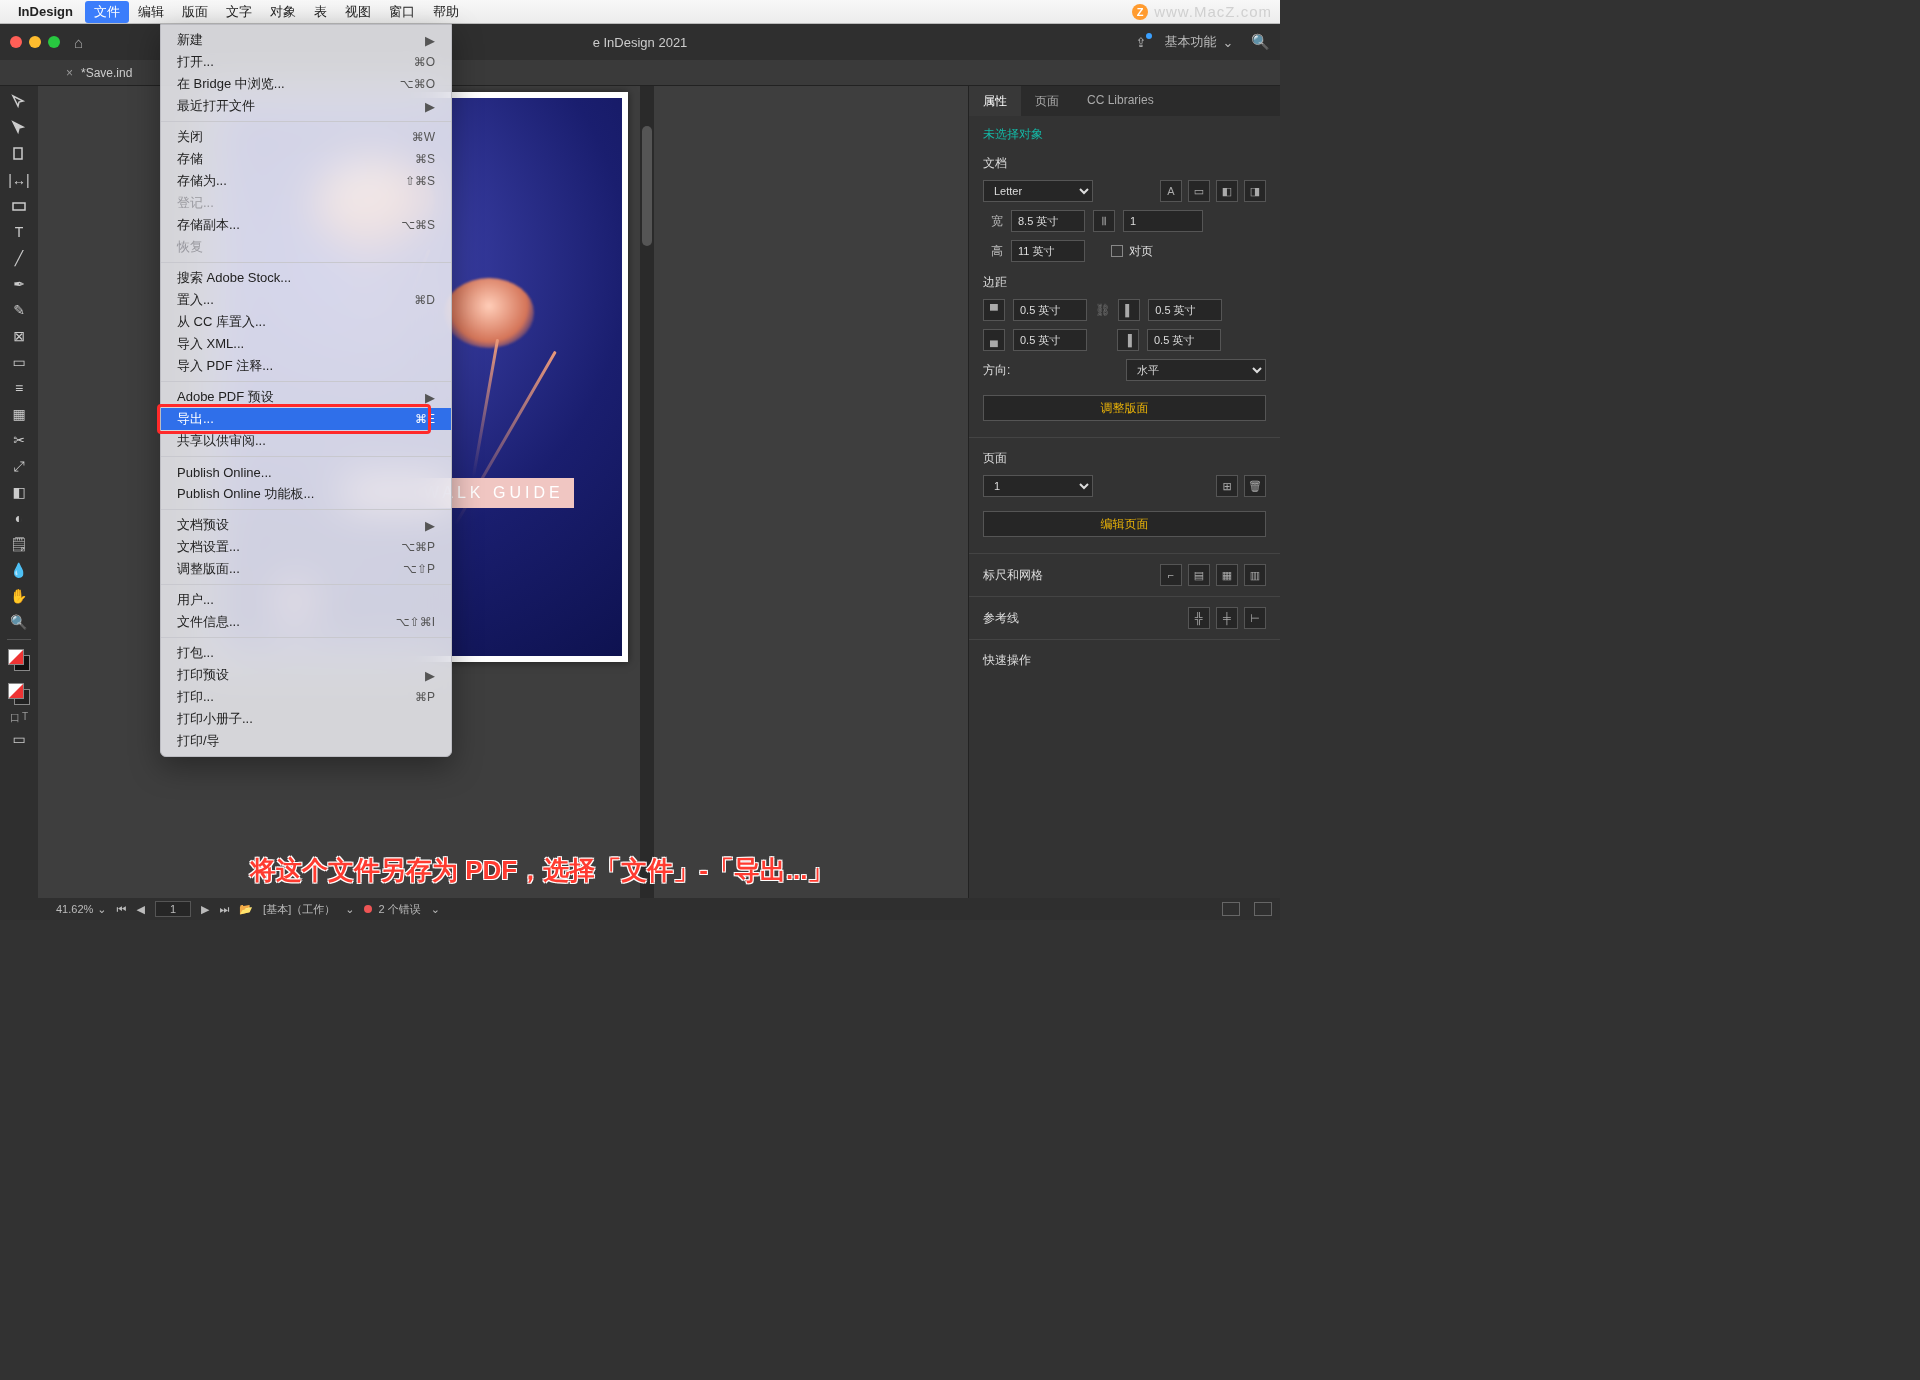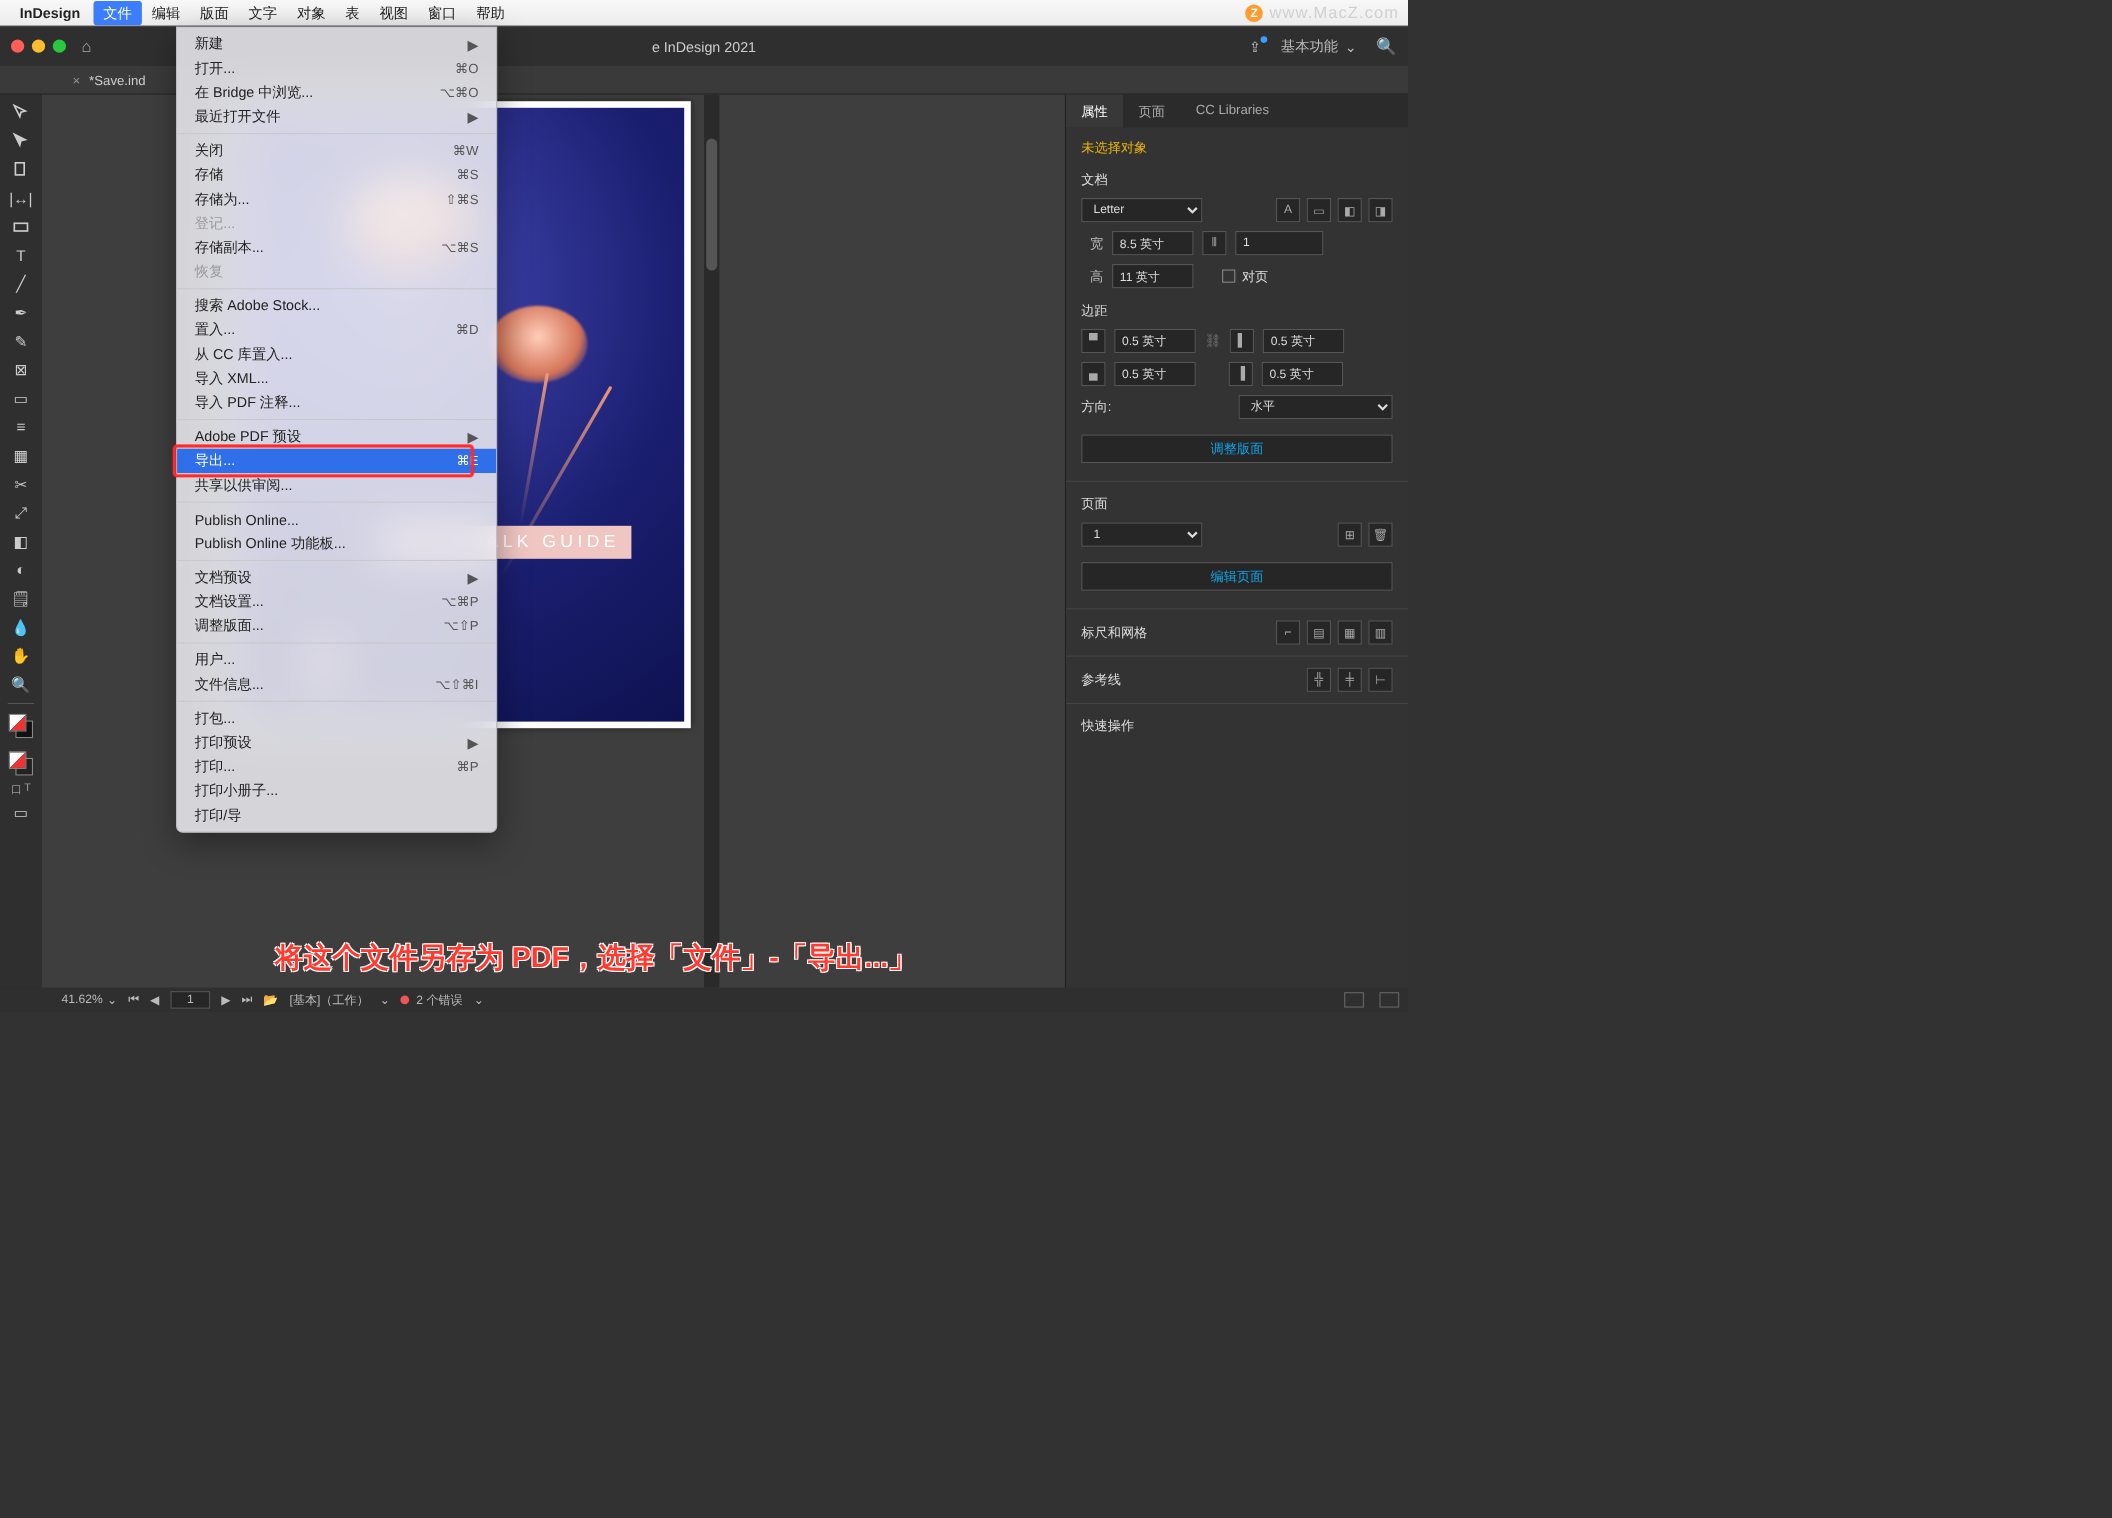--- a/index.html
+++ b/index.html
@@ -55,28 +55,28 @@
 .page .footer-box{ position:absolute; left:60px; bottom:20px; width:120px; height:60px; border:2px solid #4c6cff; border-radius:8px;}
 .page .footer-box .t{ background:#e7a9a4; color:#fff; font-size:8px; padding:1px 3px; display:block; width:30px; margin:4px;}
 
 
 .panels{ width:312px; background:#333; color:#ddd; font-size:12px; display:flex; flex-direction:column; border-left:1px solid #222;}
 .panel-tabs{ display:flex; height:30px; background:#2b2b2b;}
 .panel-tabs .pt{ padding:7px 14px; color:#aaa;}
 .panel-tabs .pt.active{ background:#383838; color:#fff;}
 .panel-body{ padding:10px 14px; overflow:auto; flex:1;}
 .panel-body .sec-title{ color:#ddd; font-size:12px; margin:12px 0 8px;}
-.panel-body .noselect{ color:#eab308; margin-bottom:10px;}
+.panel-body .noselect{ color:#14b8a6; margin-bottom:10px;}
 .row{ display:flex; align-items:center; gap:8px; margin-bottom:8px;}
 select.dark, input.dark{ background:#262626; border:1px solid #555; color:#ddd; height:22px; padding:0 6px; font-size:11px;}
 select.dark{ width:110px;}
 input.dark{ width:74px;}
 .iconbtn{ width:22px; height:22px; background:#262626; border:1px solid #555; display:inline-flex; align-items:center; justify-content:center; color:#aaa; font-size:11px;}
 .lbl{ width:20px; text-align:right; color:#bbb;}
-.wide-btn{ width:100%; height:26px; background:#262626; border:1px solid #555; color:#0ea5e9; margin:6px 0; font-size:12px;}
+.wide-btn{ width:100%; height:26px; background:#262626; border:1px solid #555; color:#eab308; margin:6px 0; font-size:12px;}
 .checkbox{ display:flex; align-items:center; gap:6px;}
 .checkbox .box{ width:12px; height:12px; border:1px solid #888;}
 .icon-row{ display:flex; gap:6px; margin-left:auto;}
 .hr{ height:1px; background:#444; margin:10px -14px;}
 
 
 .statusbar{ position:absolute; bottom:0; left:0; right:0; height:22px; background:#2f2f2f; display:flex; align-items:center; color:#bbb; font-size:11px; padding:0 8px; gap:10px;}
 .statusbar .zoom{ display:flex; align-items:center; gap:4px;text-align:center;}
 .statusbar .pageno{ background:#262626; border:1px solid #555; padding:0 14px; height:16px; display:flex; align-items:center;}
 .statusbar .err .dot{ width:8px;height:8px; border-radius:50%; background:#e55; display:inline-block; margin-right:6px;}

